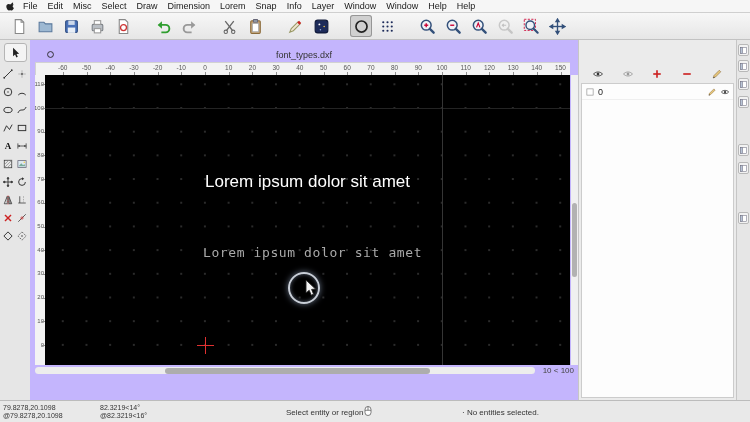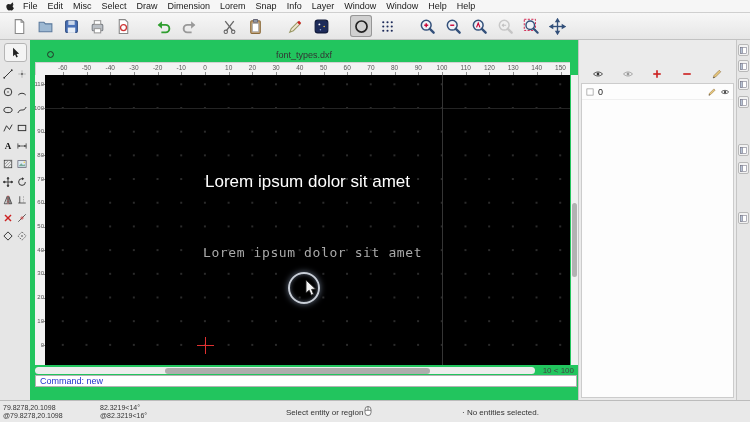--- a/index.html
+++ b/index.html
@@ -18,21 +18,21 @@
   .tb-btn.sel{background:#d0d0d0;box-shadow:inset 0 0 0 1px #969696;}
   .tb-btn.dis{opacity:.45;}
   .tb-gap{width:14px;}
   
   .left-strip{position:absolute;top:40px;left:0;width:30px;bottom:22px;background:#e6e6e6;border-right:1px solid #c6c6c6;}
   .sel-arrow-btn{position:absolute;top:3px;left:4px;width:21px;height:17px;background:#f4f4f4;
                  border:1px solid #b5b5b5;border-radius:3px;display:flex;align-items:center;justify-content:center;}
   .lt-grid{position:absolute;top:25px;left:1px;width:28px;display:grid;grid-template-columns:14px 14px;}
   .lt-btn{width:14px;height:18px;display:flex;align-items:center;justify-content:center;}
   
-  .draw-region{position:absolute;left:30px;top:40px;width:548px;height:360px;background:#22c55e;}
+  .draw-region{position:absolute;left:30px;top:40px;width:548px;height:360px;background:#c4b5fd;}
   .doc-icon{position:absolute;left:16px;top:10px;}
   .doc-title{position:absolute;left:0;right:0;top:10px;text-align:center;font-size:9px;color:#333;}
   .ruler-corner{position:absolute;left:5px;top:22px;width:10px;height:13px;background:#f3f3f3;border:1px solid #d2d2d2;border-right:none;border-bottom:none;box-sizing:border-box;}
   .top-ruler{position:absolute;left:15px;top:22px;width:525px;height:13px;background:#f3f3f3;
              border-top:1px solid #d2d2d2;box-sizing:border-box;overflow:hidden;}
   .rt-label{position:absolute;top:1px;width:20px;text-align:center;font-size:6.5px;color:#555;}
   .rt-tick{position:absolute;bottom:0;width:1px;height:3px;background:#909090;}
   .left-ruler{position:absolute;left:5px;top:35px;width:10px;height:290px;background:#f3f3f3;overflow:hidden;}
   .lr-label{position:absolute;right:1px;font-size:6px;color:#555;white-space:nowrap;}
   .lr-tick{position:absolute;right:0;width:3px;height:1px;background:#909090;}
@@ -575,21 +575,20 @@
     </div>
 
     <div class="v-scroll">
       <div class="v-thumb"></div>
     </div>
     <div class="h-scroll">
       <div class="h-thumb"></div>
     </div>
     <div class="grid-status">10 &lt; 100</div>
 
-    <div class="cmd-history">Command: new</div>
   </div>
 
   <div class="layer-panel">
     <div class="lp-toolbar">
         <div class="lp-tbtn">
           <span class="ic" style="width:12px;height:12px">
             <svg viewBox="0 0 16 16" width="12" height="12">
               <path d="M2 8C4.5 4.5 11.5 4.5 14 8C11.5 11.5 4.5 11.5 2 8Z" fill="none" stroke="#333" stroke-width="1.2"></path>
               <circle cx="8" cy="8" r="1.8" fill="#333"></circle>
             </svg>

